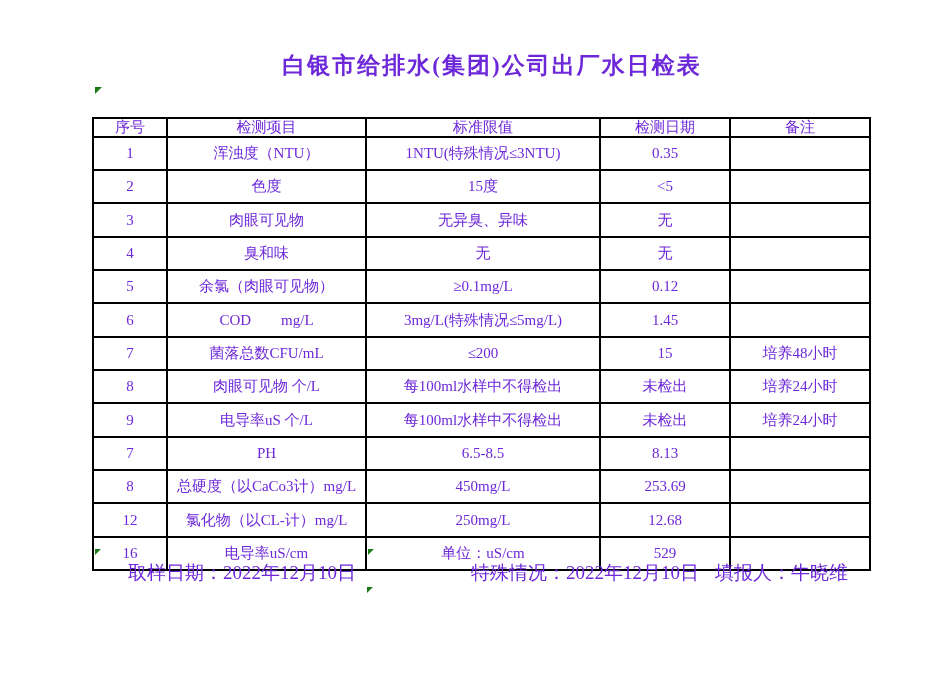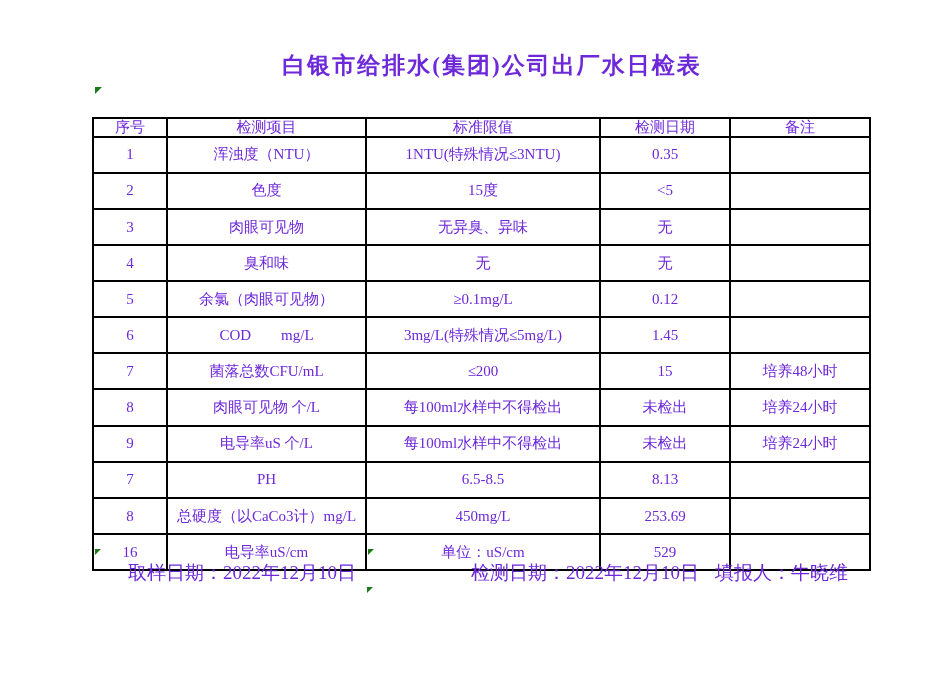--- a/index.html
+++ b/index.html
@@ -161,28 +161,35 @@
         <td></td>
       </tr>
       <tr>
         <td>8</td>
         <td>总硬度（以CaCo3计）mg/L</td>
         <td>450mg/L</td>
         <td>253.69</td>
         <td></td>
       </tr>
       <tr>
+        <td>12</td>
+        <td>氯化物（以CL-计）mg/L</td>
+        <td>250mg/L</td>
+        <td>12.68</td>
+        <td></td>
+      </tr>
+      <tr>
         <td>16</td>
         <td>电导率uS/cm</td>
         <td>单位：uS/cm</td>
         <td>529</td>
         <td></td>
       </tr>
     </tbody>
   </table>
 
   <div class="footer-line">
     <span class="footer-item footer-sample">取样日期：2022年12月10日</span>
-    <span class="footer-item footer-test">检测日期：2022年12月10日</span>
+    <span class="footer-item footer-test">特殊情况：2022年12月10日</span>
     <span class="footer-item footer-reporter">填报人：牛晓维</span>
   </div>
 
 </div>
 
 </body></html>

